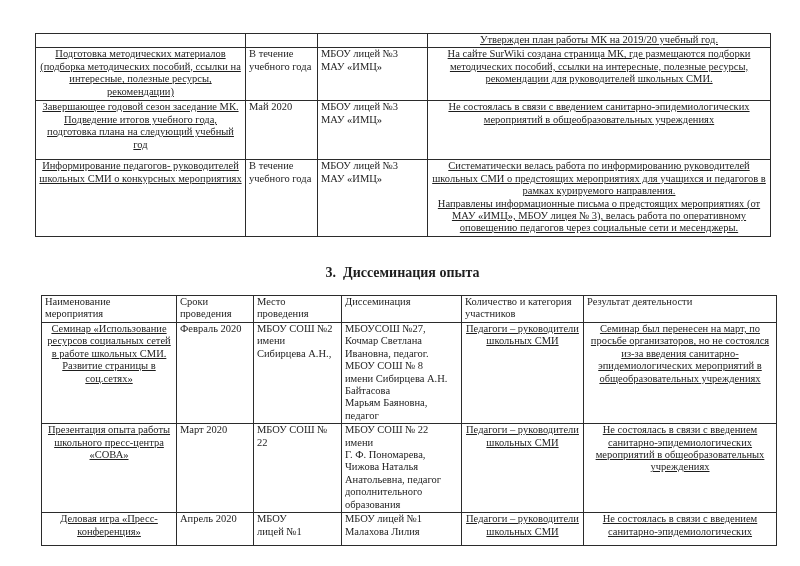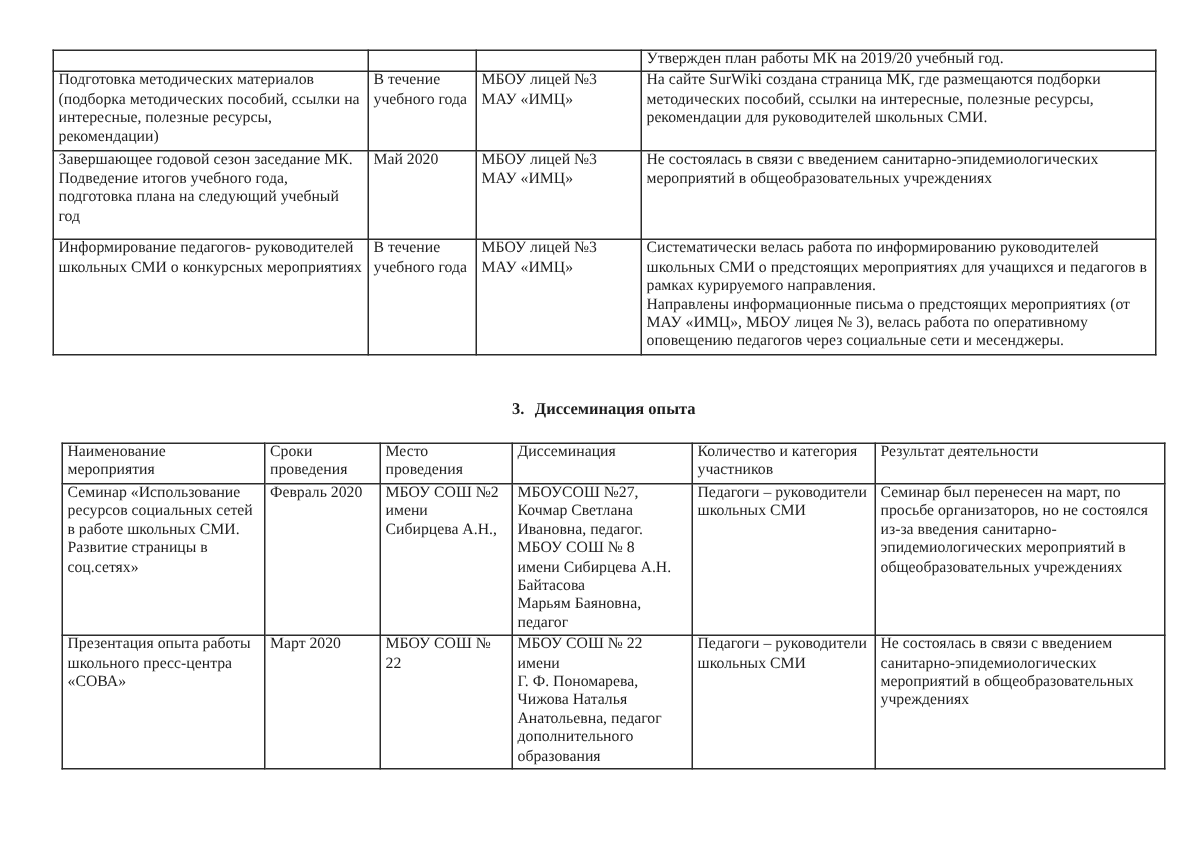--- a/index.html
+++ b/index.html
@@ -17,32 +17,32 @@
     vertical-align:top;
     padding:0 3px 1px 3px;
     font-size:10.5px;
     line-height:12.4px;
     font-weight:normal;
     white-space:pre-line;
     overflow:hidden;
     word-wrap:break-word;
   }
   .ac{text-align:left;}
-  .al{text-align:left;}
+  .al{text-align:center;text-decoration:underline;}
   tr.hA{height:12px;}
   tr.hB{height:53px;}
   tr.hC{height:59px;margin-left:7px;}
   tr.hD{height:74px;margin-top:48px;}
   tr.hH{height:27px;}
   tr.h1{height:97px;margin-left:20px;}
   tr.h2{height:88px;}
   tr.h3{height:33px;}
   .section-title{
     position:absolute;left:35px;top:266px;width:735px;
-    text-align:center;font-size:11px;font-weight:bold;line-height:14px;
+    text-align:center;font-size:14px;font-weight:bold;line-height:14px;
   }
   .section-title .num{margin-right:7px;}
 </style>
 </head>
 <body>
 
 <div class="page">
 
   <table class="t1">
     <colgroup>
@@ -134,16 +134,26 @@
         <td class="ac">МБОУ СОШ № 22
 имени
 Г. Ф. Пономарева,
 Чижова Наталья
 Анатольевна, педагог
 дополнительного
 образования</td>
         <td class="al">Педагоги – руководители школьных СМИ</td>
         <td class="al">Не состоялась в связи с введением санитарно-эпидемиологических мероприятий в общеобразовательных учреждениях</td>
       </tr>
+      <tr class="h3">
+        <td class="al">Деловая игра «Пресс-конференция»</td>
+        <td class="ac">Апрель 2020</td>
+        <td class="ac">МБОУ
+лицей №1</td>
+        <td class="ac">МБОУ лицей №1
+Малахова Лилия</td>
+        <td class="al">Педагоги – руководители школьных СМИ</td>
+        <td class="al">Не состоялась в связи с введением санитарно-эпидемиологических</td>
+      </tr>
     </tbody>
   </table>
 
 </div>
 
 </body></html>

